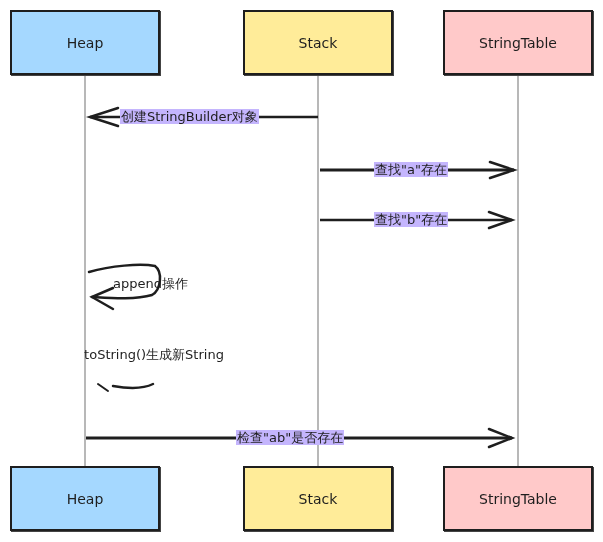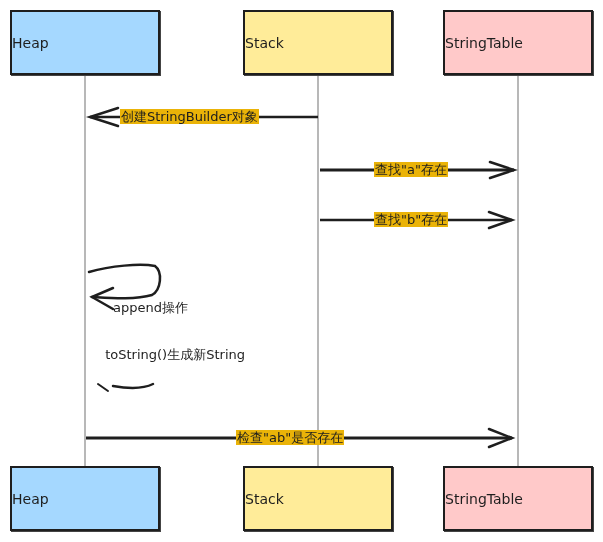--- a/index.html
+++ b/index.html
@@ -1,24 +1,24 @@
 <!DOCTYPE html>
 <html><head>
 <meta charset="utf-8">
 <style>
   html, body { margin: 0; padding: 0; background: #ffffff; }
   body { width: 603px; height: 542px; position: relative; overflow: hidden;
          font-family: "DejaVu Sans", sans-serif; }
   svg.canvas { position: absolute; left: 0; top: 0; }
   .actor { position: absolute; box-sizing: border-box; border: 2px solid #1e1e1e;
-           display: flex; align-items: center; 
+           display: flex; align-items: center; justify-content: center;
            font-size: 14px; color: #1e1e1e; box-shadow: 1px 1px 0 #444; }
-  .msg-label { position: absolute; font-size: 13px; color: #1e1e1e; background: #eab308;
+  .msg-label { position: absolute; font-size: 13px; color: #1e1e1e; background: #c4b5fd;
                white-space: nowrap; line-height: 15px; padding: 0 1px; }
-  .msg-label.multi { text-align: right; white-space: normal; background: transparent; }
+  .msg-label.multi { text-align: center; white-space: normal; background: transparent; }
 </style>
 </head>
 <body>
 
 <svg class="canvas" width="603" height="542">
 
   <line x1="85" y1="75" x2="85" y2="466" stroke="#a0a0a0" stroke-width="1.5"></line>
   <line x1="318" y1="75" x2="318" y2="466" stroke="#a0a0a0" stroke-width="1.5"></line>
   <line x1="518" y1="75" x2="518" y2="466" stroke="#a0a0a0" stroke-width="1.5"></line>
 
@@ -69,17 +69,17 @@
 <div class="actor" style="left:243px; top:466px; width:150px; height:65px; background:#ffec99;">
   <span>Stack</span>
 </div>
 <div class="actor" style="left:443px; top:466px; width:150px; height:65px; background:#ffc9c9;">
   <span>StringTable</span>
 </div>
 
 <div class="msg-label" style="left:120px; top:109px;">创建StringBuilder对象</div>
 <div class="msg-label" style="left:374px; top:162px;">查找"a"存在</div>
 <div class="msg-label" style="left:374px; top:212px;">查找"b"存在</div>
-<div class="msg-label" style="left:112px; top:276px; background:transparent;margin-top:24px;">append操作</div>
+<div class="msg-label" style="left:112px; top:276px; background:transparent;">append操作</div>
 <div class="msg-label multi" style="left:62px; top:347px; width:182px;">
   <div>toString()生成新String</div>
 </div>
 <div class="msg-label" style="left:236px; top:430px;">检查"ab"是否存在</div>
 
 </body></html>

